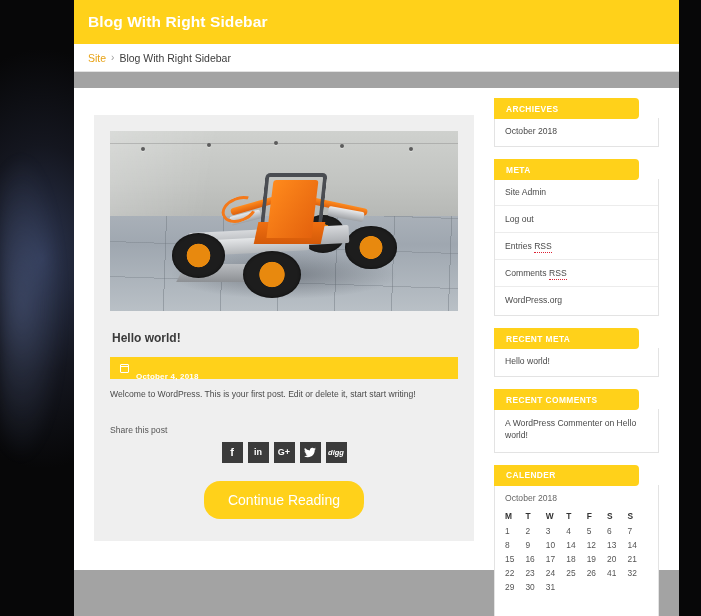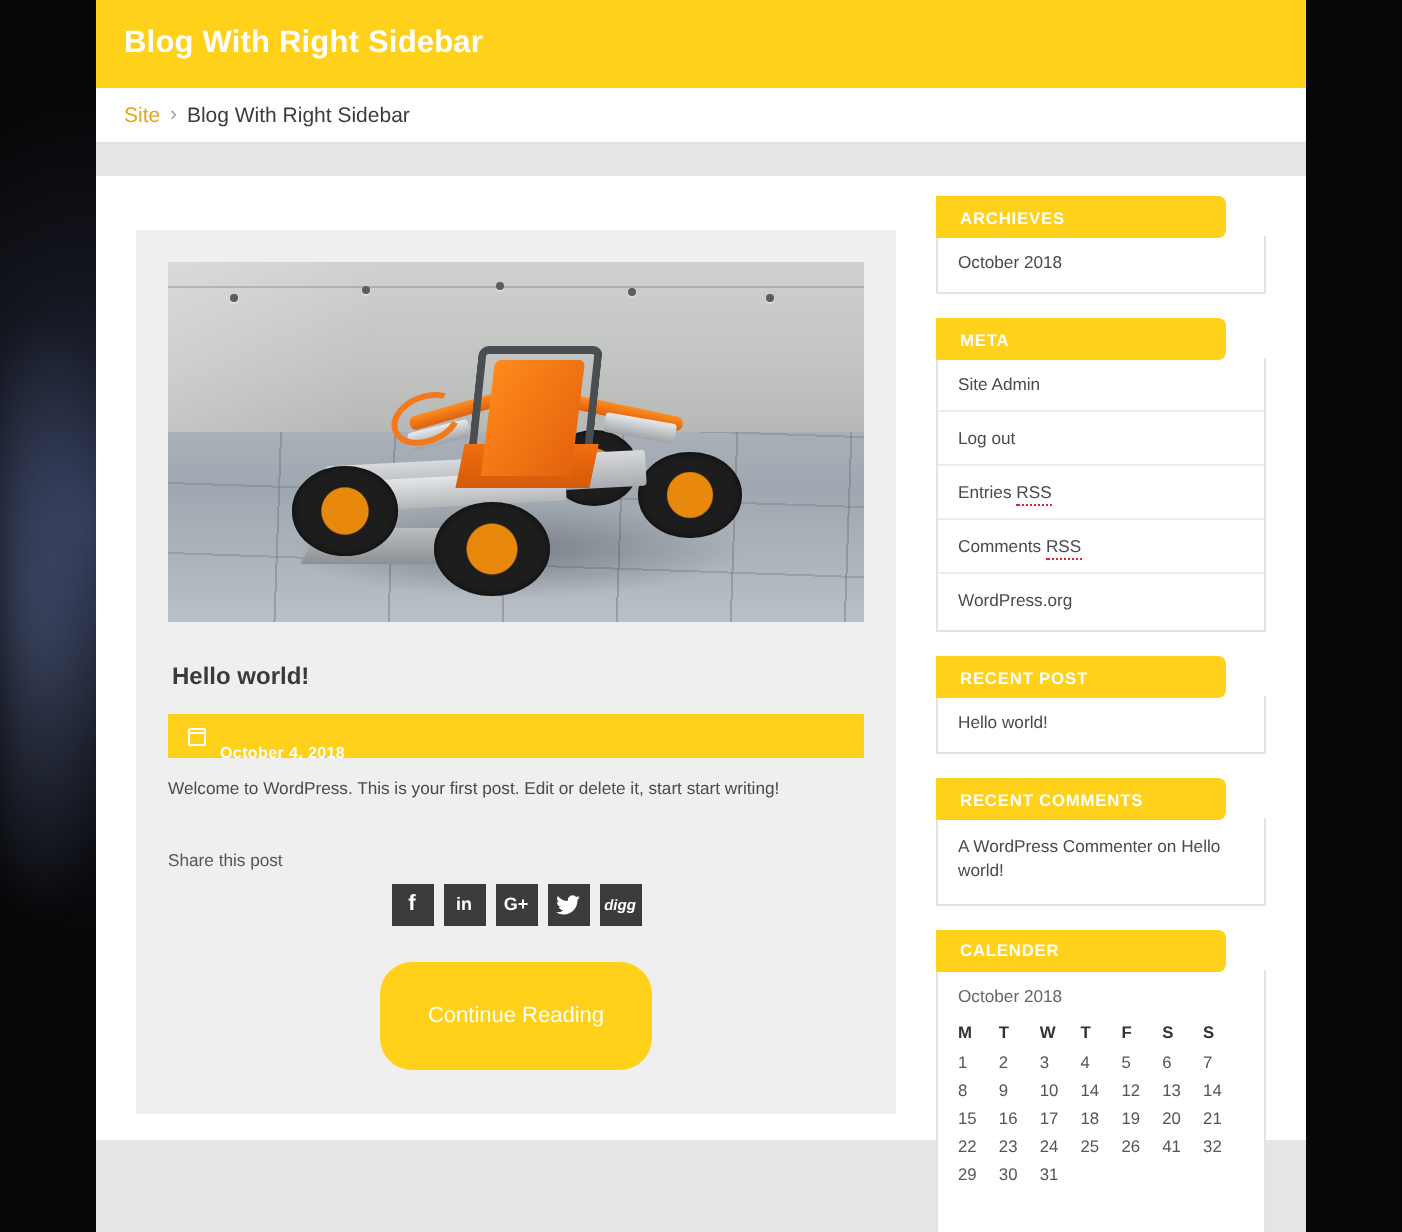--- a/index.html
+++ b/index.html
@@ -22,22 +22,22 @@
   .backdrop:after{
     content:""; position:absolute; inset:0;
     background:
       radial-gradient(ellipse 60px 220px at 3% 50%, rgba(120,140,190,.30), rgba(0,0,0,0) 70%),
       radial-gradient(ellipse 120px 40px at 78% 92%, rgba(150,150,150,.18), rgba(0,0,0,0) 70%);
     filter:blur(6px);
   }
 
   
   .page{
-    position:absolute; left:48px; top:0; width:605px; height:616px;
-    background:#e5e5e5;
+    position:absolute; left:74px; top:0; width:605px; height:616px;
+    background:#a3a3a3;
   }
   .site-header{
     background:#FFD11A; height:44px; width:100%;
     display:flex; align-items:center;
   }
   .site-title{
     font-size:15.5px; font-weight:bold; color:#ffffff;
     padding-left:14px; letter-spacing:.1px;
   }
   .breadcrumb-bar{
@@ -171,21 +171,21 @@
   .share-btn{
     width:21px; height:21px; background:#3b3b3b;
     display:flex; align-items:center; justify-content:center;
     color:#fff; font-size:11px; font-weight:bold; line-height:1;
   }
   .share-btn svg{ display:block; }
   .cta-wrap{ display:flex; justify-content:center; margin-top:18px; }
   .cta{
     background:#FFD11A; color:#ffffff; border:none;
     font-family:"Liberation Sans", sans-serif;
-    font-size:11px; padding:21px 24px; border-radius:16px; cursor:pointer;
+    font-size:14px; padding:11px 24px; border-radius:16px; cursor:pointer;
   }
 
   
   .sidebar{ width:185px; padding:10px 20px 0 0; }
   .widget{ margin-bottom:12px; position:relative; }
   .widget-head{
     background:#FFD11A; height:21px; width:88%;
     display:flex; align-items:center; padding-left:12px;
     border-radius:0 4px 4px 0;
     position:relative; z-index:2;
@@ -317,21 +317,21 @@
           </div>
           <div class="w-item">
             <span>Comments <span class="spell">RSS</span></span>
           </div>
           <div class="w-item">WordPress.org</div>
         </div>
       </div>
 
       <div class="widget">
         <div class="widget-head">
-          <span>RECENT POST</span>
+          <span>RECENT META</span>
         </div>
         <div class="widget-body">
           <div class="w-item">Hello world!</div>
         </div>
       </div>
 
       <div class="widget">
         <div class="widget-head">
           <span>RECENT COMMENTS</span>
         </div>

